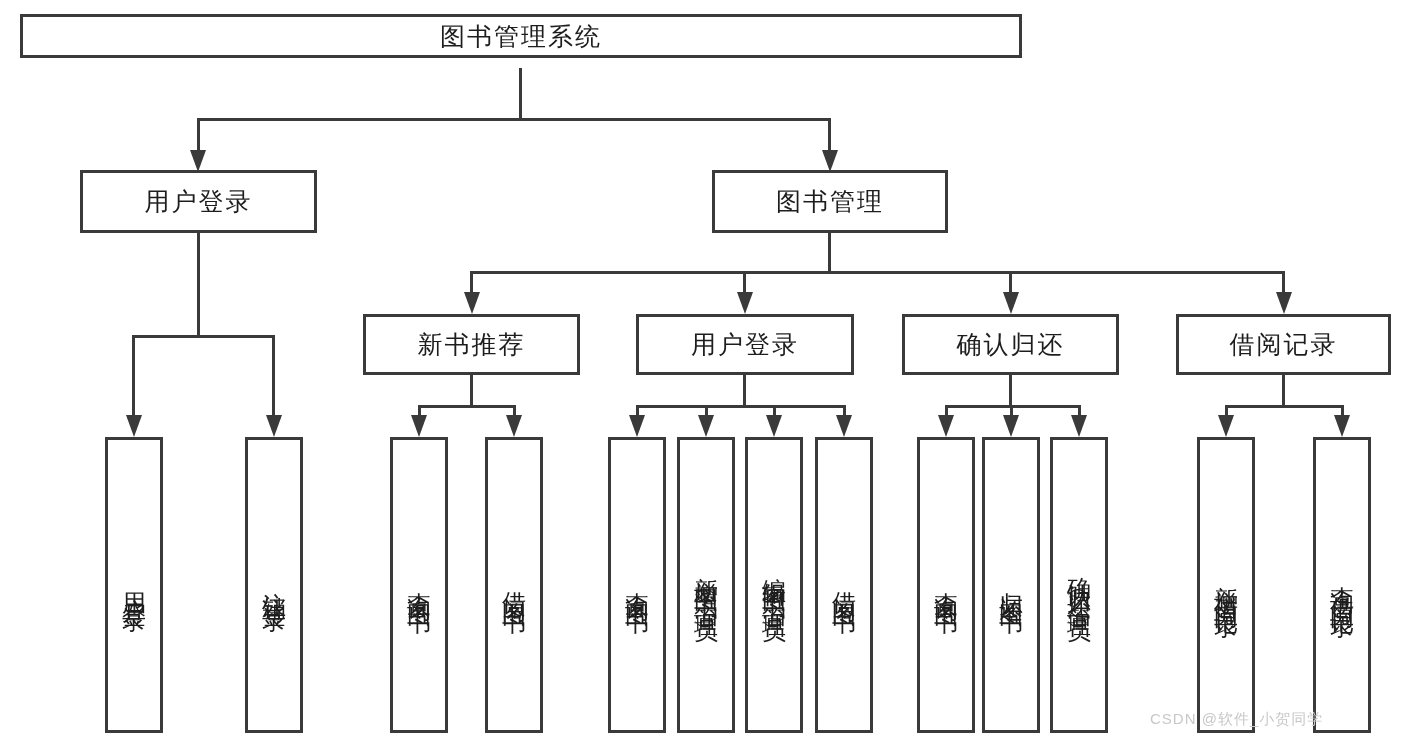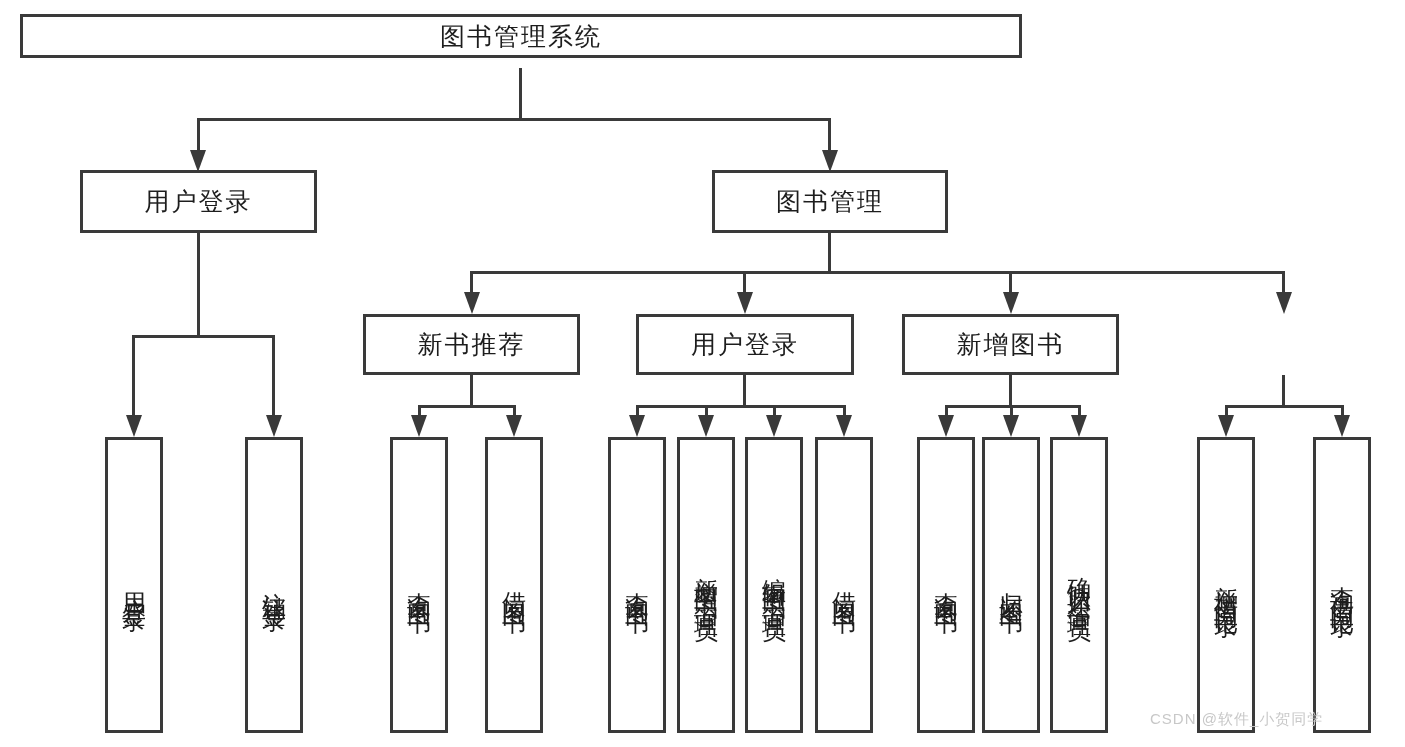--- a/index.html
+++ b/index.html
@@ -103,21 +103,24 @@
   <div class="arrow" style="left:1003px; top:292px;"></div>
   <div class="arrow" style="left:1276px; top:292px;"></div>
 
   <div class="box" style="left:363px; top:314px; width:217px; height:61px;">
     <span class="hlabel">新书推荐</span>
   </div>
   <div class="box" style="left:636px; top:314px; width:218px; height:61px;">
     <span class="hlabel">用户登录</span>
   </div>
   <div class="box" style="left:902px; top:314px; width:217px; height:61px;">
-    <span class="hlabel">新增图书</span>
+    <span class="hlabel">确认归还</span>
+  </div>
+  <div class="box" style="left:1176px; top:314px; width:215px; height:61px;">
+    <span class="hlabel">借阅记录</span>
   </div>
 
   <div class="vline" style="left:470px; top:375px; height:30px;"></div>
   <div class="hline" style="left:418px; top:405px; width:98px;"></div>
   <div class="vline" style="left:418px; top:405px; height:10px;"></div>
   <div class="vline" style="left:513px; top:405px; height:10px;"></div>
   <div class="arrow" style="left:411px; top:415px;"></div>
   <div class="arrow" style="left:506px; top:415px;"></div>
 
   <div class="vline" style="left:743px; top:375px; height:30px;"></div>

